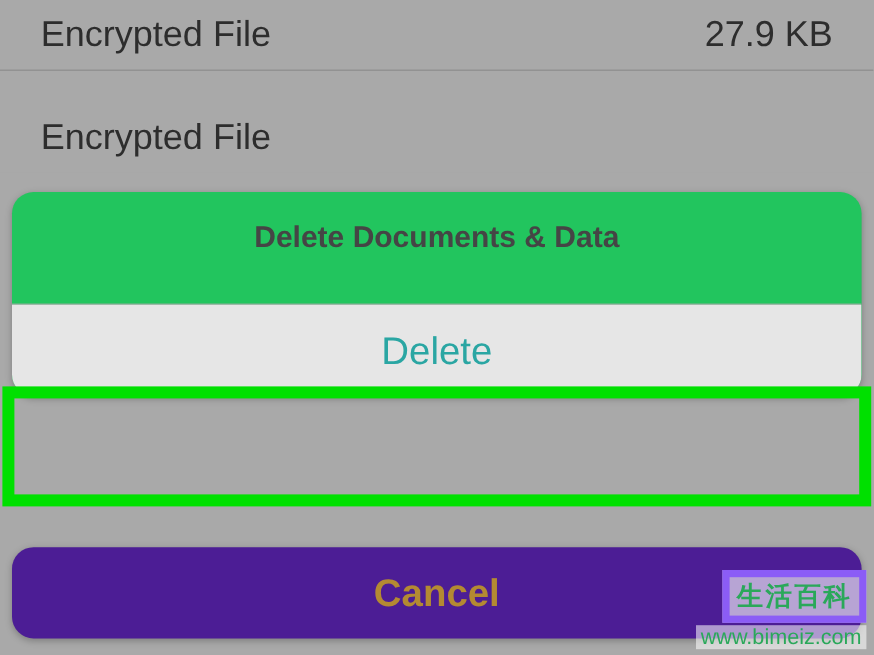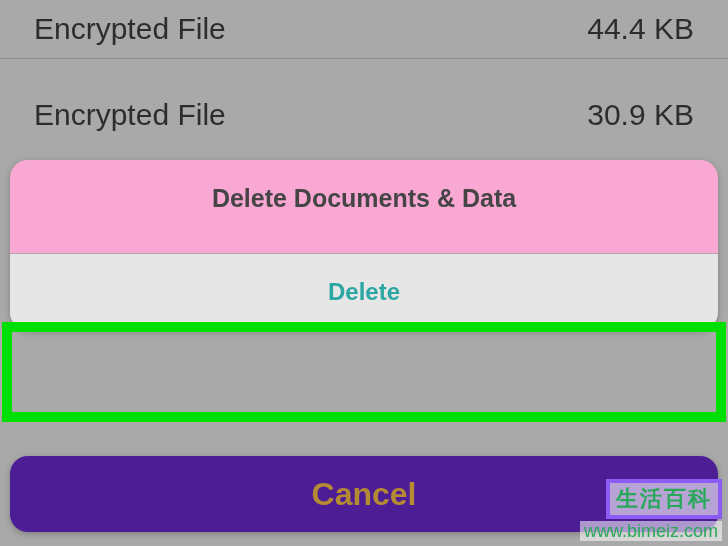--- a/index.html
+++ b/index.html
@@ -36,21 +36,21 @@
     left: 0; right: 0;
     height: 1px;
     background: #8d8d8d;
   }
   .sep1 { top: 58px; }
 
   
   .sheet {
     position: absolute;
     left: 10px; right: 10px; top: 160px;
-    background: #f9a8d4;
+    background: #22c55e;
     border-radius: 18px;
     overflow: hidden;
     box-shadow: 0 2px 6px rgba(0,0,0,0.25);
   }
   .sheet-header {
     padding: 24px 28px 26px 28px;
     text-align: center;
   }
   .sheet-title {
     font-size: 25px;
@@ -66,22 +66,22 @@
   }
   .sheet-divider {
     height: 1px;
     background: #a9a9a9;
   }
   .sheet-action {
     height: 76px;
     display: flex;
     align-items: center;
     justify-content: center;
-    font-size: 24px;
-    font-weight: 700;
+    font-size: 32px;
+    font-weight: 400;
     color: #2aa6a3;
     text-align: center;
     cursor: pointer;
     background: #e6e6e6;
   }
 
   
   .highlight {
     position: absolute;
     left: 2px; right: 2px;
@@ -113,21 +113,21 @@
 
   
   .watermark {
     position: absolute;
     right: 6px; bottom: 4px;
     z-index: 20;
     text-align: right;
   }
   .watermark .badge {
     display: inline-block;
-    border: 4px solid #8b5cf6;
+    border: 6px solid #8b5cf6;
     padding: 1px 6px;
     margin-bottom: 2px;
     color: #2aa85a;
     font-size: 22px;
     font-weight: 700;
     letter-spacing: 2px;
     background: rgba(255,255,255,0.6);
   }
   .watermark .url {
     font-size: 18px;
@@ -135,26 +135,25 @@
     background: rgba(255,255,255,0.55);
     padding: 0 4px;
   }
 </style>
 </head>
 <body>
 
 <div class="file-list">
   <div class="file-row">
     <span>Encrypted File</span>
-    <span>44.4 KB</span>
+    <span>27.9 KB</span>
   </div>
   <div class="separator sep1"></div>
   <div class="file-row second">
     <span>Encrypted File</span>
-    <span>30.9 KB</span>
   </div>
 </div>
 
 <div class="sheet">
   <div class="sheet-header">
     <div class="sheet-title">Delete Documents &amp; Data</div>
   </div>
   <div class="sheet-divider"></div>
   <div class="sheet-action">Delete</div>
 </div>

